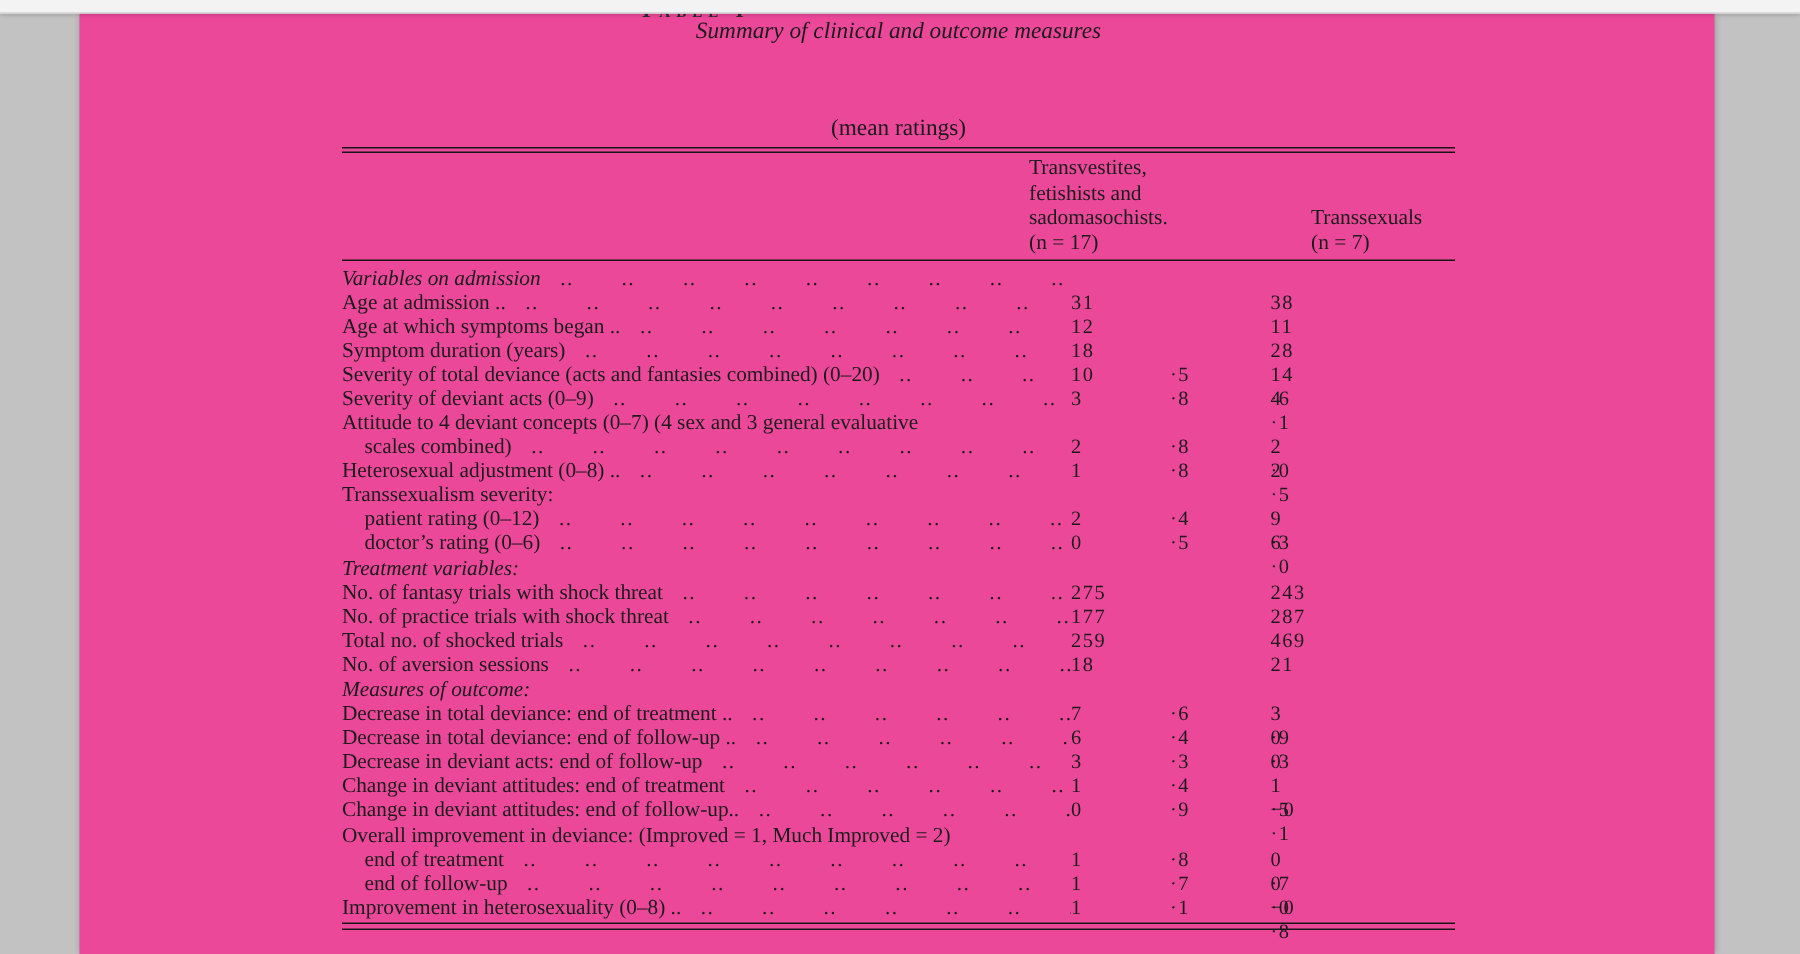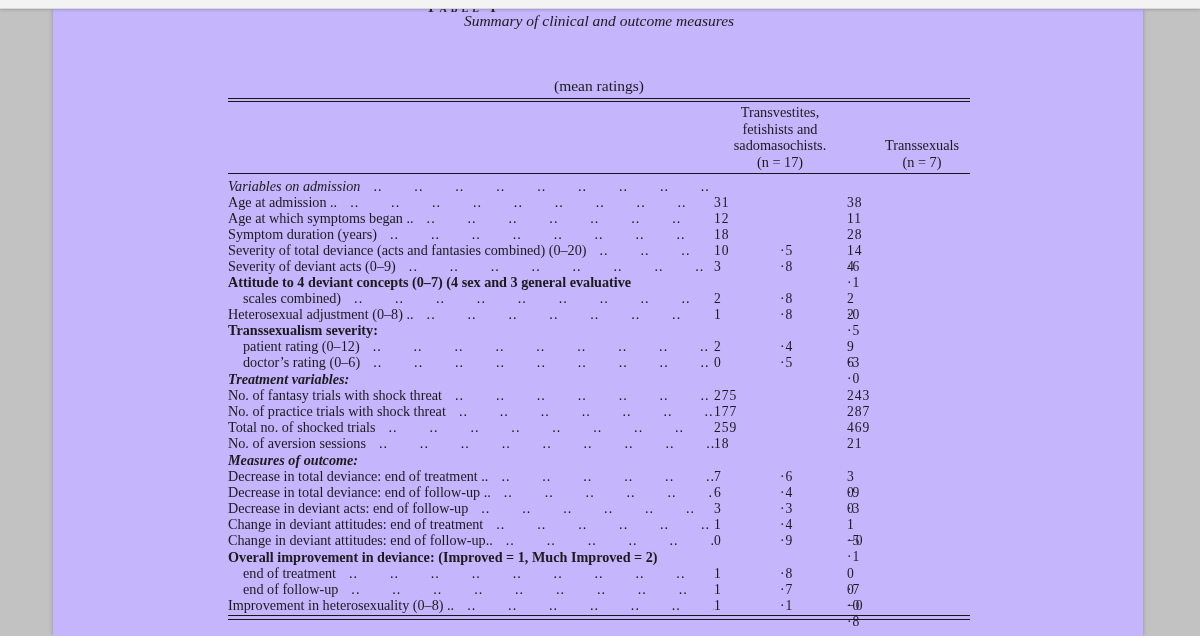--- a/index.html
+++ b/index.html
@@ -11,21 +11,21 @@
     position:relative;
   }
   .topbar{
     position:absolute;left:0;top:0;width:1200px;height:8px;
     background:#f3f3f3;border-bottom:1px solid #d9d9d9;
     box-shadow:0 1px 3px rgba(0,0,0,.18);
     z-index:3;
   }
   .page{
     position:absolute;left:53px;top:9px;width:1090px;height:627px;
-    background:#c4b5fd;
+    background:#ec4899;
     box-shadow:0 0 4px rgba(0,0,0,.25);
     z-index:1;
   }
   .cropped-caption{
     position:absolute;left:330px;top:0px;width:160px;height:9px;
     overflow:hidden;text-align:center;z-index:4;
   }
   .cropped-caption span{
     display:block;margin-top:-9px;
     font-weight:bold;font-variant:small-caps;letter-spacing:4px;
@@ -46,35 +46,35 @@
     margin-top:4px;height:2.4px;
     border-top:1.7px solid #161616;border-bottom:1.7px solid #161616;
   }
   .rule.single{
     height:0;border-top:1.7px solid #161616;
   }
   .header-row{
     position:relative;height:71px;
   }
   .colhead{
-    position:absolute;bottom:3px;text-align:center;
+    position:absolute;bottom:3px;
     font-size:14.3px;line-height:16.5px;
   }
   .colhead.c1{left:458px;width:188px;}
   .colhead.c2{left:646px;width:96px;}
   .colhead span{display:block;}
   .tbody{margin-top:4px;}
   .trow{
     display:flex;align-items:baseline;
     font-size:14.2px;line-height:16px;height:16px;
     white-space:nowrap;
   }
   .trow.gap{margin-top:1px;}
   .trow .lwrap{display:flex;width:486px;overflow:hidden;}
-  .trow.fullwidth .lwrap{width:742px;font-weight:bold;}
+  .trow.fullwidth .lwrap{width:742px;}
   .lab{white-space:pre;}
   .lab.ind{padding-left:15px;}
   .trow.italic .lab{font-style:italic;}
   .lead{
     flex:1;overflow:hidden;white-space:pre;padding-left:13px;
     letter-spacing:1px;color:#1b1b1b;
   }
   .lead::after{
     content:"..       ..       ..       ..       ..       ..       ..       ..       ..       ..       ..       ..       ..       ..       ..       ..       ..       ..";
   }

